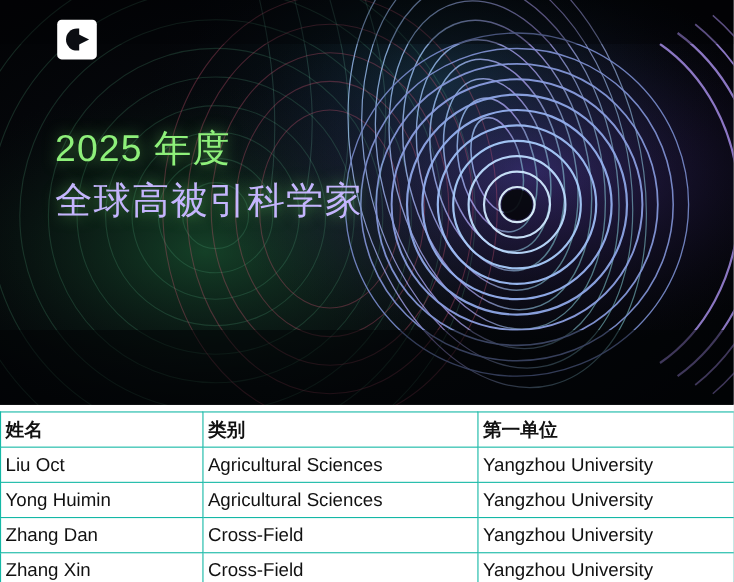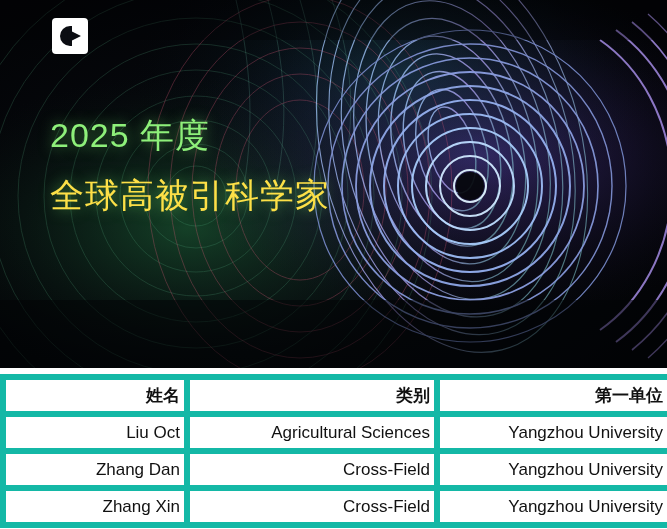--- a/index.html
+++ b/index.html
@@ -76,46 +76,46 @@
   .hero-line1 {
     font-size: 34px;
     letter-spacing: 1px;
     color: #8ef07a;
     text-shadow: 0 0 14px rgba(120,240,110,0.55);
     line-height: 1.12;
     white-space: nowrap;
     font-weight: 400;
   }
   .hero-line2 {
-    margin-top: 22px;
+    margin-top: 10px;
     font-size: 34px;
     letter-spacing: 1px;
-    color: #fde047;
+    color: #c4b5fd;
     text-shadow: 0 0 14px rgba(120,240,110,0.55);
     line-height: 1.12;
     white-space: nowrap;
     font-weight: 400;
   }
 
   
   .table-wrap {
     width: 667px;
     background: #ffffff;
     padding-top: 6px;
     box-sizing: border-box;
   }
   table.data {
     border-collapse: collapse;
     width: 667px;
     table-layout: fixed;
   }
   table.data th,
   table.data td {
-    border: 6px solid #14b8a6;
-    text-align: right;
+    border: 1px solid #14b8a6;
+    text-align: left;
     font-size: 17px;
     color: #111111;
     height: 31px;
     padding: 0 4px;
     white-space: nowrap;
     overflow: hidden;
   }
   table.data th {
     font-weight: bold;
     font-size: 17px;
@@ -257,20 +257,25 @@
         <th>第一单位</th>
       </tr>
     </thead>
     <tbody>
       <tr>
         <td>Liu Oct</td>
         <td>Agricultural Sciences</td>
         <td>Yangzhou University</td>
       </tr>
       <tr>
+        <td>Yong Huimin</td>
+        <td>Agricultural Sciences</td>
+        <td>Yangzhou University</td>
+      </tr>
+      <tr>
         <td>Zhang Dan</td>
         <td>Cross-Field</td>
         <td>Yangzhou University</td>
       </tr>
       <tr>
         <td>Zhang Xin</td>
         <td>Cross-Field</td>
         <td>Yangzhou University</td>
       </tr>
     </tbody>

